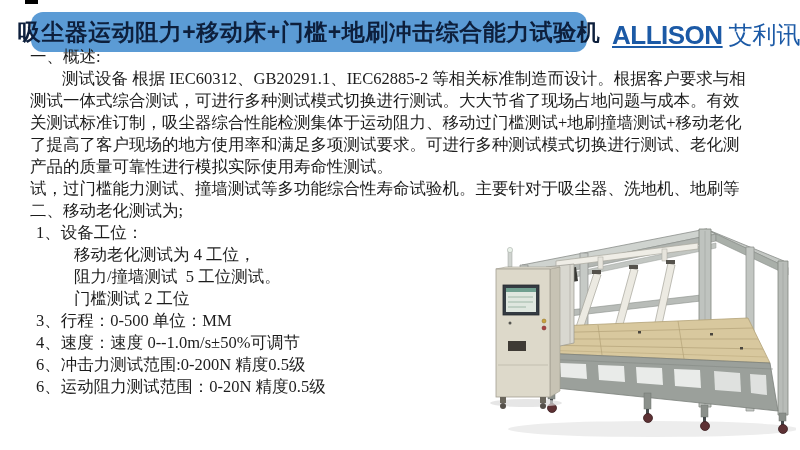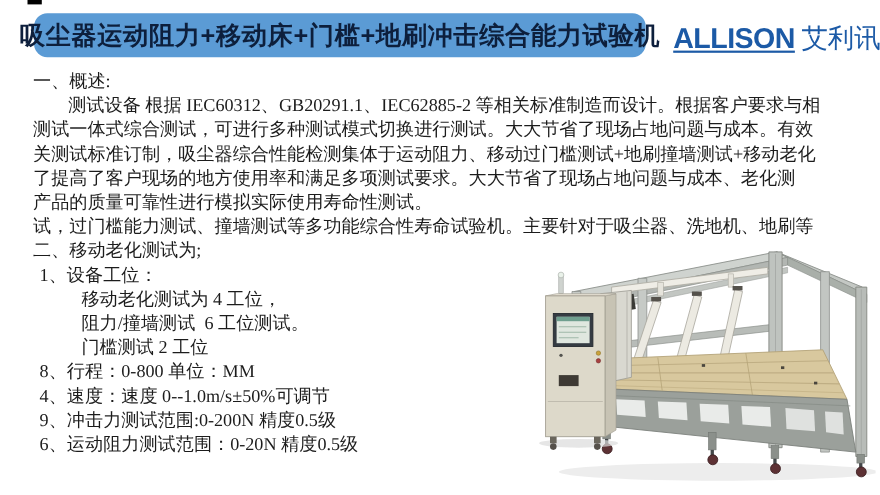--- a/index.html
+++ b/index.html
@@ -26,21 +26,21 @@
     position:absolute; left:612px; top:18px; width:180px; height:34px;
     display:flex; align-items:center; justify-content:flex-start;
     font-family:"Liberation Sans","DejaVu Sans",sans-serif;
     color:#1c5aa6; white-space:nowrap;
   }
   .logo .brand { font-weight:bold; font-size:26px; letter-spacing:-0.5px;text-decoration:underline; }
   .logo .brand-cn { font-weight:normal; font-size:24px; margin-left:6px; }
 
   
   .content {
-    position:absolute; left:30px; top:63px; width:748px;
+    position:absolute; left:30px; top:46px; width:748px;
     font-size:16.5px;
   }
   .line { height:22px; line-height:22px; white-space:pre; overflow:visible; }
   .para-first { padding-left:32px; }
   .list-num  { padding-left:6px; }
   .list-sub  { padding-left:44px; }
 
   
   .machine {
     position:absolute; left:448px; top:215px; width:348px; height:232px;
@@ -61,31 +61,31 @@
     <span class="brand" style="color: rgb(28, 90, 166);">ALLISON</span>
     <span class="brand-cn" style="color: rgb(28, 90, 166);">艾利讯</span>
 
   </div>
 
   <div class="content">
     <div class="line">一、概述:</div>
     <div class="line para-first">测试设备 根据 IEC60312、GB20291.1、IEC62885-2 等相关标准制造而设计。根据客户要求与相</div>
     <div class="line">测试一体式综合测试，可进行多种测试模式切换进行测试。大大节省了现场占地问题与成本。有效</div>
     <div class="line">关测试标准订制，吸尘器综合性能检测集体于运动阻力、移动过门槛测试+地刷撞墙测试+移动老化</div>
-    <div class="line">了提高了客户现场的地方使用率和满足多项测试要求。大大节省了现场占地问题与成本、老化测</div>
+    <div class="line">了提高了客户现场的地方使用率和满足多项测试要求。可进行多种测试模式切换进行测试、老化测</div>
     <div class="line">产品的质量可靠性进行模拟实际使用寿命性测试。</div>
     <div class="line">试，过门槛能力测试、撞墙测试等多功能综合性寿命试验机。主要针对于吸尘器、洗地机、地刷等</div>
     <div class="line">二、移动老化测试为;</div>
     <div class="line list-num">1、设备工位：</div>
     <div class="line list-sub">移动老化测试为 4 工位，</div>
-    <div class="line list-sub">阻力/撞墙测试  6 工位测试。</div>
+    <div class="line list-sub">阻力/撞墙测试  5 工位测试。</div>
     <div class="line list-sub">门槛测试 2 工位</div>
-    <div class="line list-num">8、行程：0-800 单位：MM</div>
+    <div class="line list-num">3、行程：0-500 单位：MM</div>
     <div class="line list-num">4、速度：速度 0--1.0m/s±50%可调节</div>
-    <div class="line list-num">9、冲击力测试范围:0-200N 精度0.5级</div>
+    <div class="line list-num">6、冲击力测试范围:0-200N 精度0.5级</div>
     <div class="line list-num">6、运动阻力测试范围：0-20N 精度0.5级</div>
   </div>
 
   <svg class="machine" viewBox="0 0 348 232" xmlns="http://www.w3.org/2000/svg">
 
     <ellipse cx="205" cy="214" rx="145" ry="8" fill="#ededed"></ellipse>
 
     <polygon points="78,100 253,80 253,86 78,106" fill="#b8bcb8" stroke="#8a8e8a" stroke-width="0.6"></polygon>
     <polygon points="80,140 132,132 132,137 80,145" fill="#b5b9b5" stroke="#8a8e8a" stroke-width="0.6"></polygon>
 

